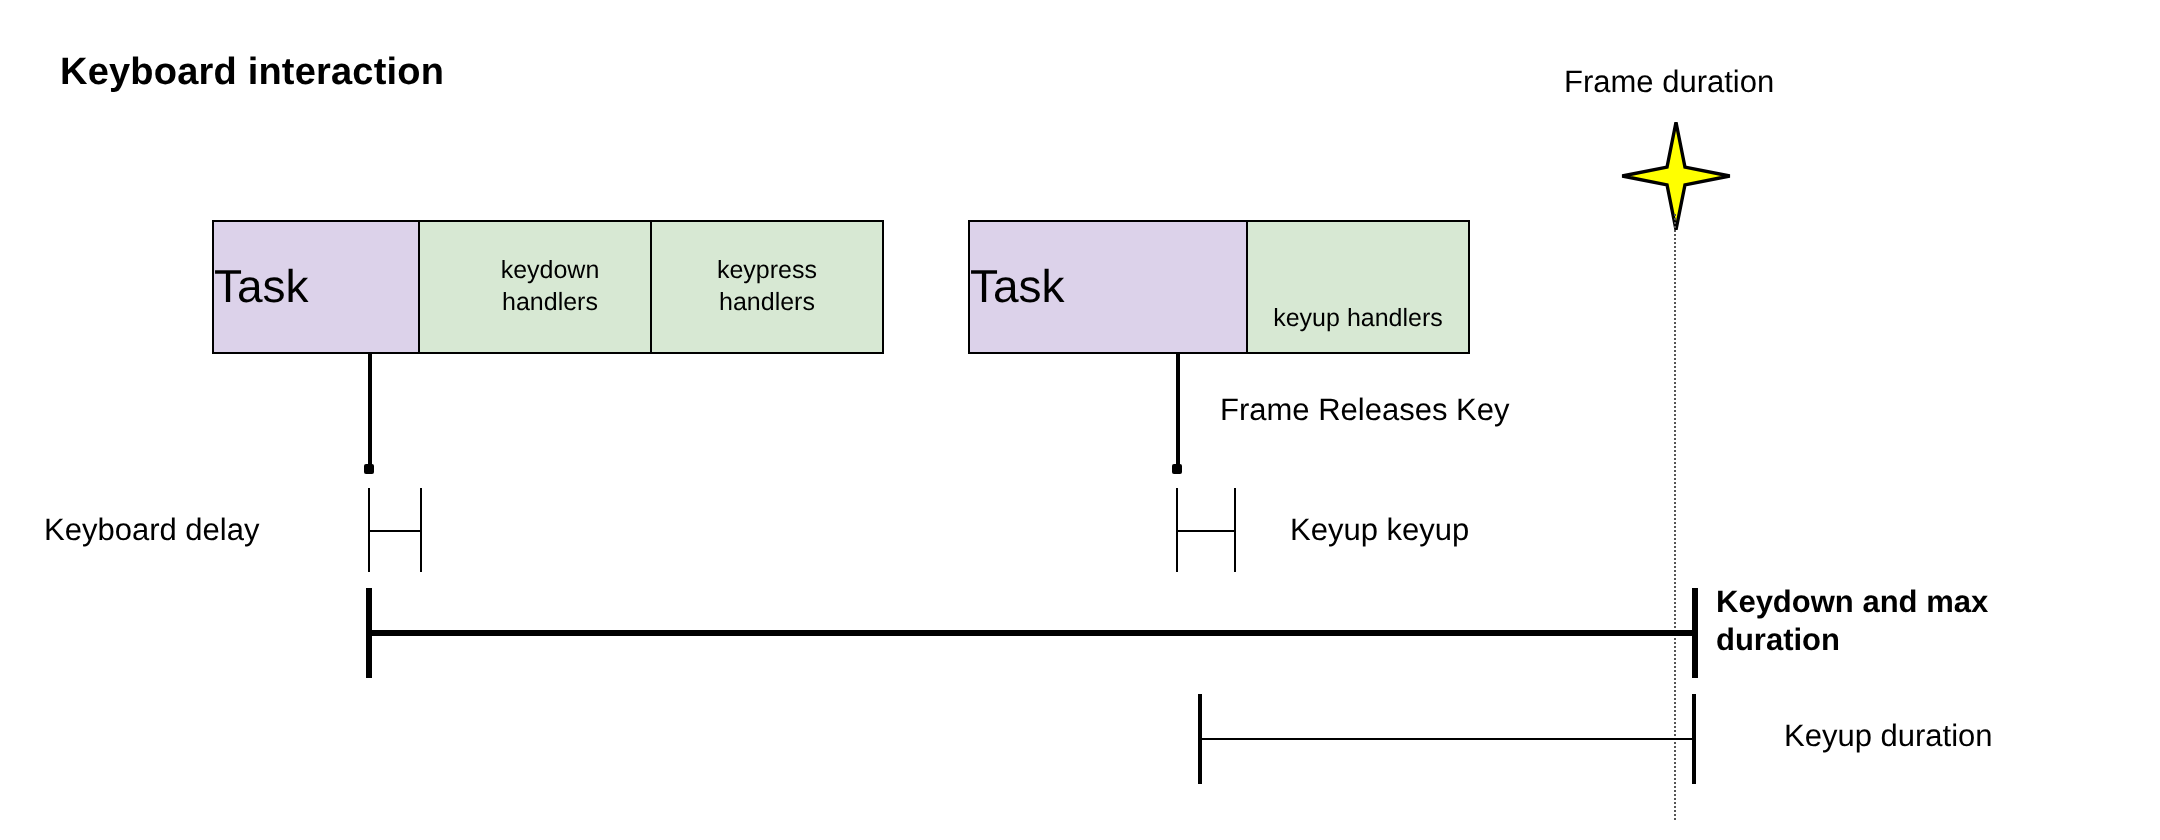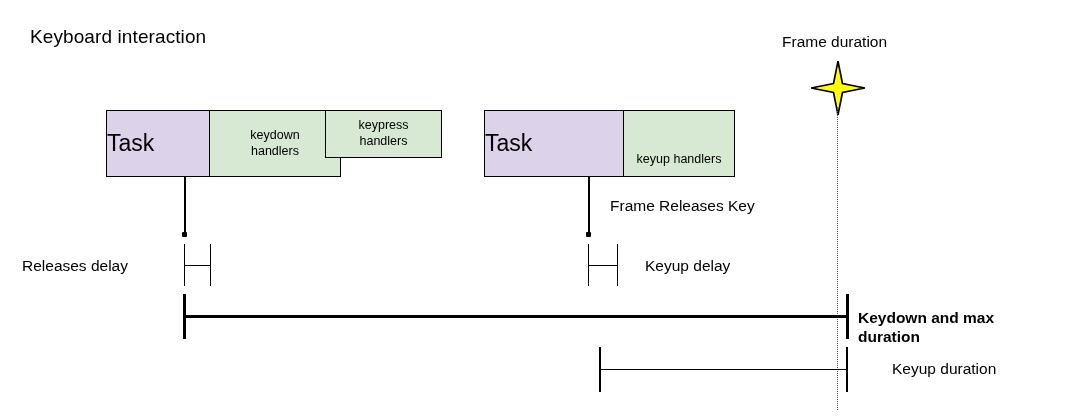--- a/index.html
+++ b/index.html
@@ -17,21 +17,21 @@
     height: 420px;
     background: #ffffff;
     overflow: hidden;
   }
   
   .title {
     position: absolute;
     left: 30px;
     top: 26px;
     font-size: 19px;
-    font-weight: normal;
+    font-weight: bold;
     letter-spacing: .1px;
     white-space: nowrap;
   }
   
   .lbl {
     position: absolute;
     font-size: 15.5px;
     white-space: nowrap;
     line-height: 1.25;
   }
@@ -103,21 +103,21 @@
   <div class="dotline" style="left:837px; top:107px; height:303px;"></div>
 
   <div class="box task" style="left:106px; top:110px; width:104px; height:67px;">
     <span class="box-text">Task</span>
   </div>
 
   <div class="box handler" style="left:209px; top:110px; width:132px; height:67px;">
     <span class="box-text" style="width:86px;">keydown handlers</span>
   </div>
 
-  <div class="box handler" style="left:325px; top:110px; width:117px; height:48px;">
+  <div class="box handler" style="left:325px; top:110px; width:117px; height:67px;">
     <span class="box-text" style="width:86px;">keypress handlers</span>
   </div>
 
   <div class="box task" style="left:484px; top:110px; width:140px; height:67px;">
     <span class="box-text">Task</span>
   </div>
 
   <div class="box handler" style="left:623px; top:110px; width:112px; height:67px;">
     <span class="box-text" style="width:104px;margin-top:32px;">keyup handlers</span>
   </div>
@@ -125,30 +125,30 @@
   <div class="vline" style="left:184px; top:177px; width:1.6px; height:58px;"></div>
   <div class="dot-end" style="left:182px; top:232px;"></div>
 
   <div class="vline" style="left:588px; top:177px; width:1.6px; height:58px;"></div>
   <div class="dot-end" style="left:586px; top:232px;"></div>
   <div class="lbl" style="left:610px; top:196px;">Frame Releases Key</div>
 
   <div class="vline" style="left:184px; top:244px; width:1.4px; height:42px;"></div>
   <div class="vline" style="left:210px; top:244px; width:1.4px; height:42px;"></div>
   <div class="hline" style="left:184px; top:264.5px; width:27px; height:1.4px;"></div>
-  <div class="lbl" style="left:22px; top:256px;">Releases delay</div>
+  <div class="lbl" style="left:22px; top:256px;">Keyboard delay</div>
 
   <div class="vline" style="left:588px; top:244px; width:1.4px; height:42px;"></div>
   <div class="vline" style="left:617px; top:244px; width:1.4px; height:42px;"></div>
   <div class="hline" style="left:588px; top:264.5px; width:30px; height:1.4px;"></div>
-  <div class="lbl" style="left:645px; top:256px;">Keyup delay</div>
+  <div class="lbl" style="left:645px; top:256px;">Keyup keyup</div>
 
   <div class="vline" style="left:183px; top:294px; width:3.2px; height:45px;"></div>
   <div class="vline" style="left:846px; top:294px; width:3.2px; height:45px;"></div>
   <div class="hline" style="left:183px; top:315px; width:666px; height:3.2px;"></div>
-  <div class="lbl bold" style="left:858px; top:308px; width:200px; white-space:normal;">Keydown and max duration</div>
+  <div class="lbl bold" style="left:858px; top:292px; width:200px; white-space:normal;">Keydown and max duration</div>
 
   <div class="vline" style="left:599px; top:347px; width:1.6px; height:45px;"></div>
   <div class="vline" style="left:846px; top:347px; width:1.6px; height:45px;"></div>
   <div class="hline" style="left:599px; top:368.5px; width:248px; height:1.6px;"></div>
   <div class="lbl" style="left:892px; top:359px;">Keyup duration</div>
 
 </div>
 
 </body></html>

